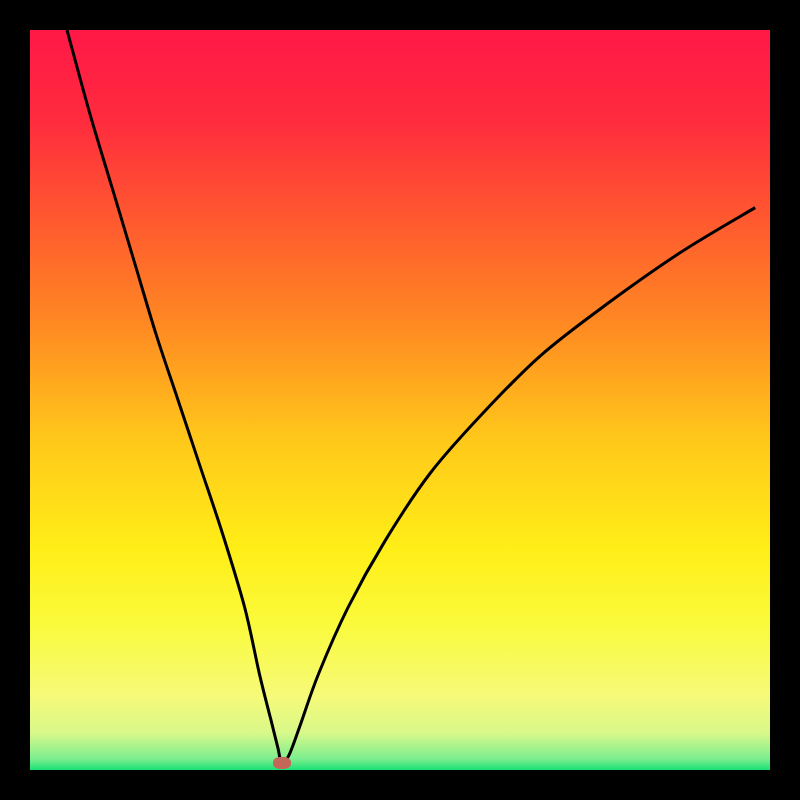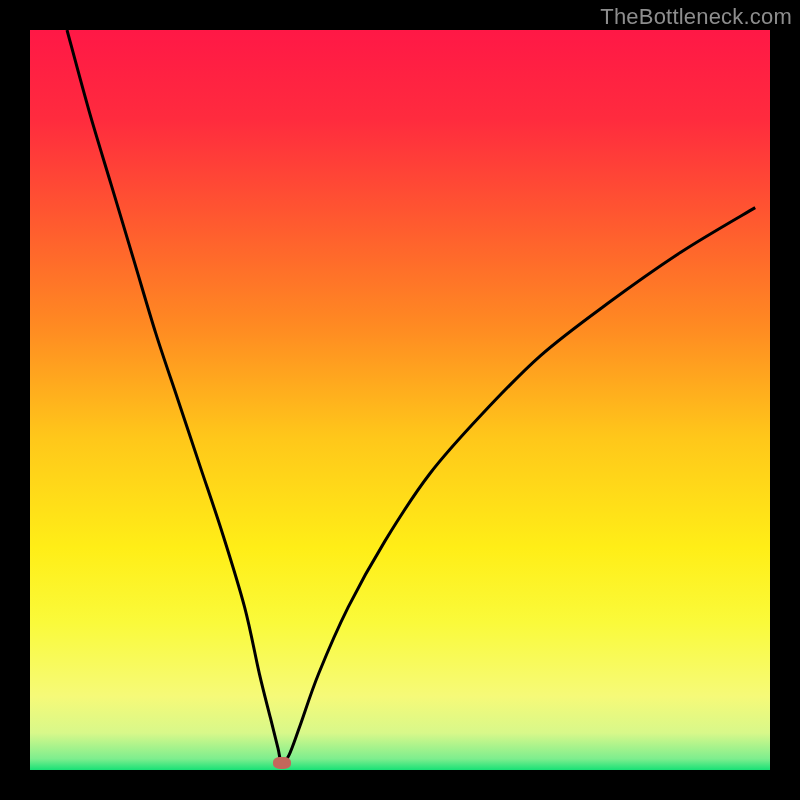--- a/index.html
+++ b/index.html
@@ -57,21 +57,20 @@
     font-size: 22px;
     letter-spacing: 0.2px;
     user-select: none;
   }
 </style>
 </head>
 <body>
 
 <div class="frame">
 
-  <div class="watermark">TheBottleneck.com</div>
 
   <div class="plot-area">
 
     <svg class="gradient-bg" viewBox="0 0 740 740" preserveAspectRatio="none">
       <defs>
         <linearGradient id="bg-grad" x1="0" y1="0" x2="0" y2="1">
             <stop offset="0%" stop-color="#ff1846"></stop>
             <stop offset="12%" stop-color="#ff2b3e"></stop>
             <stop offset="26%" stop-color="#ff5a2f"></stop>
             <stop offset="40%" stop-color="#ff8a22"></stop>

